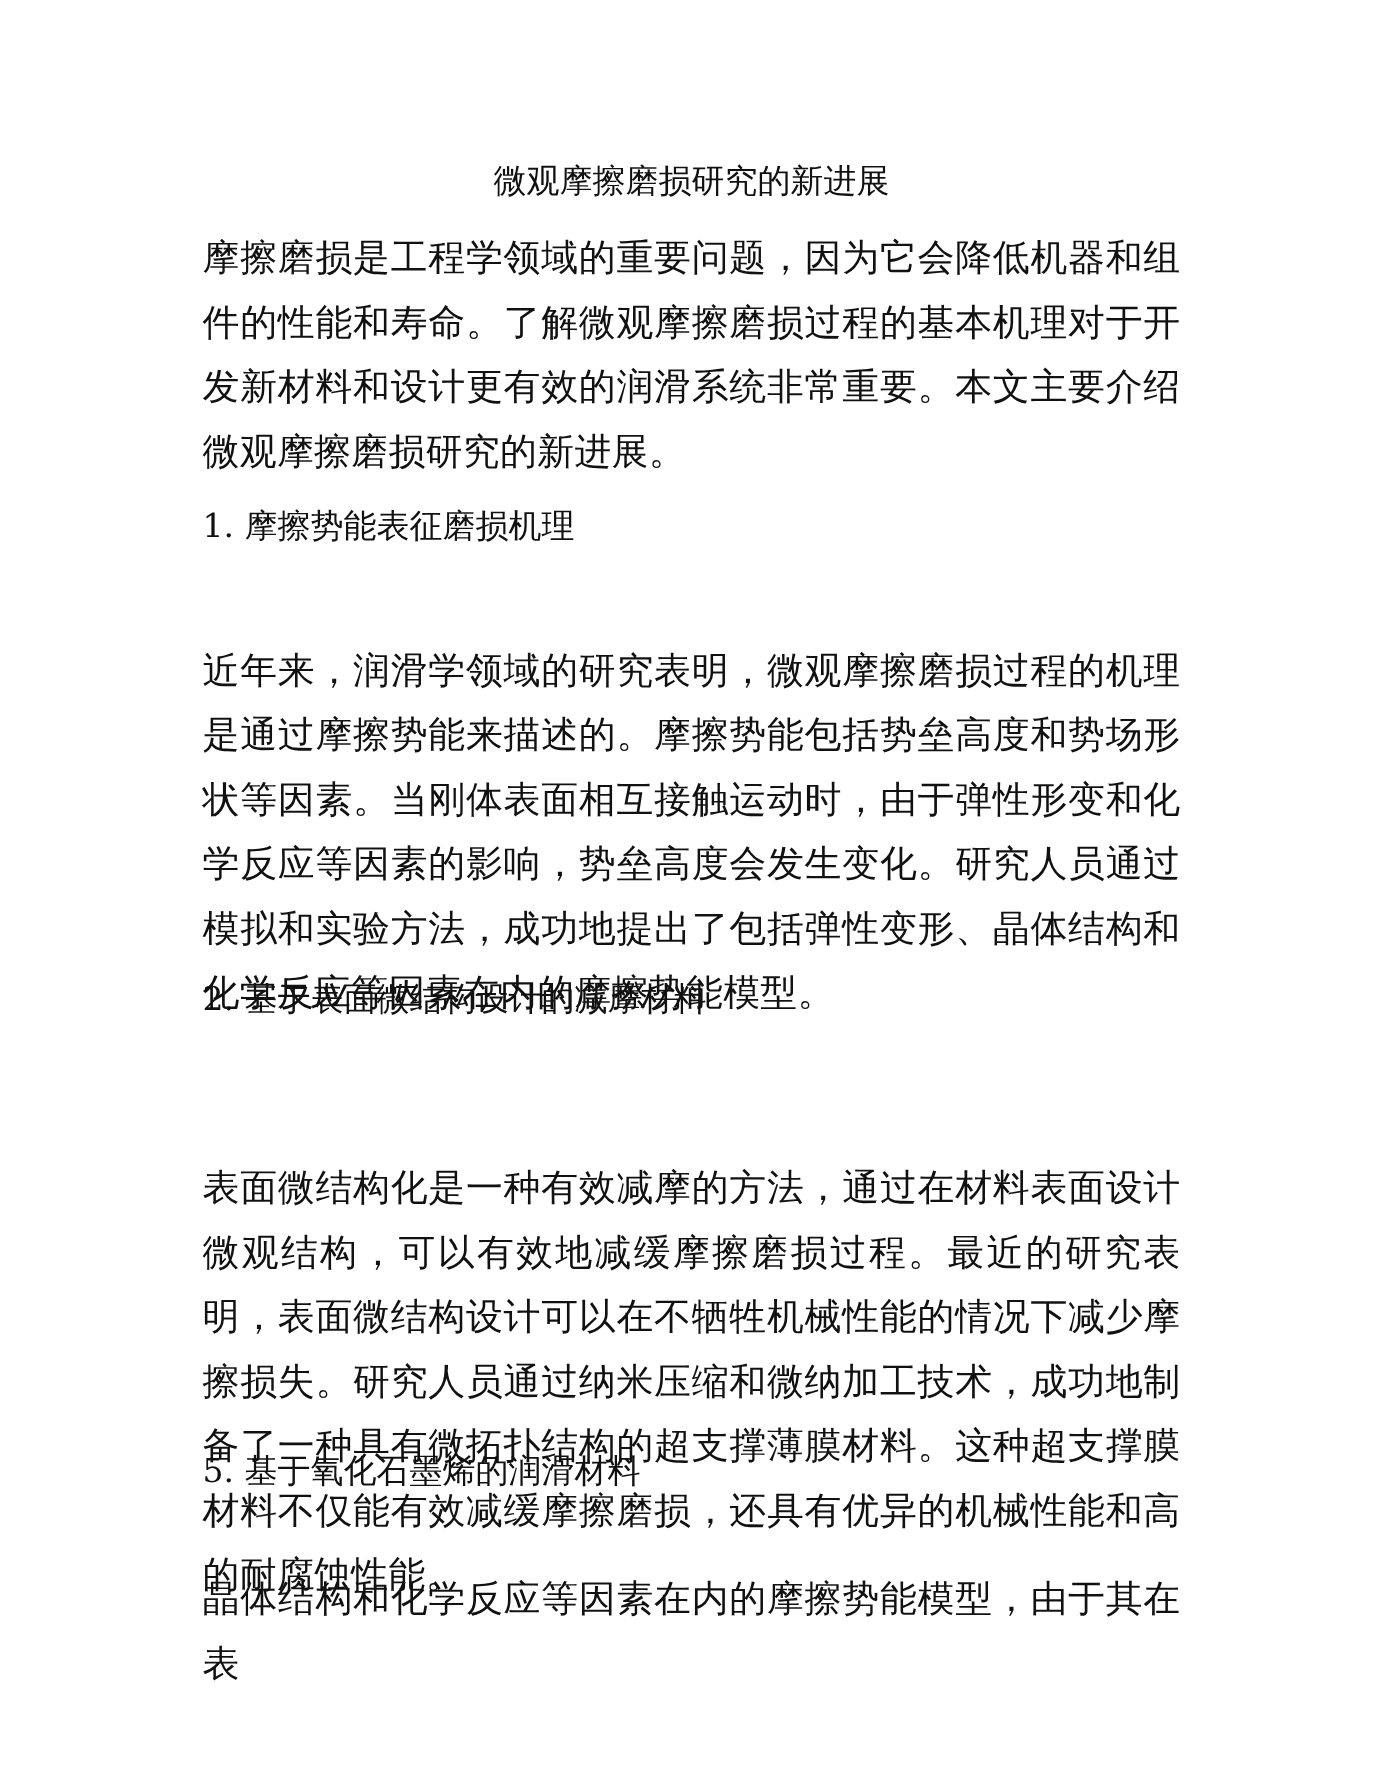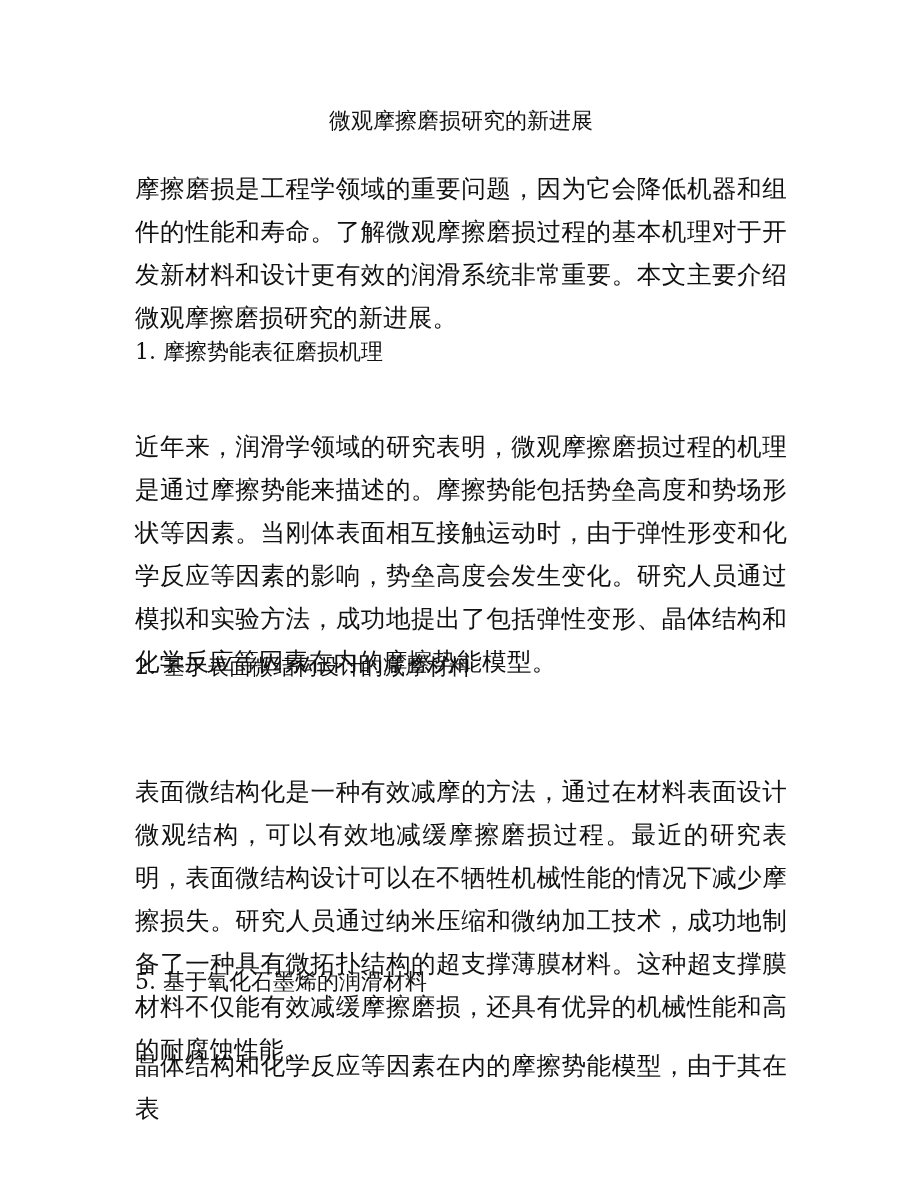--- a/index.html
+++ b/index.html
@@ -52,21 +52,21 @@
     margin: 0;
     font-weight: normal;
   }
 </style>
 </head>
 <body>
 
 <div class="page">
   <div class="title">微观摩擦磨损研究的新进展</div>
 
-  <p class="para" style="top:150px;margin-top:17px;">摩擦磨损是工程学领域的重要问题，因为它会降低机器和组件的性能和寿命。了解微观摩擦磨损过程的基本机理对于开发新材料和设计更有效的润滑系统非常重要。本文主要介绍微观摩擦磨损研究的新进展。</p>
+  <p class="para" style="top:150px;">摩擦磨损是工程学领域的重要问题，因为它会降低机器和组件的性能和寿命。了解微观摩擦磨损过程的基本机理对于开发新材料和设计更有效的润滑系统非常重要。本文主要介绍微观摩擦磨损研究的新进展。</p>
 
   <h2 class="heading" style="top:337px;text-align:right;">1. 摩擦势能表征磨损机理</h2>
   <p class="para" style="top:413px;margin-top:12px;">近年来，润滑学领域的研究表明，微观摩擦磨损过程的机理是通过摩擦势能来描述的。摩擦势能包括势垒高度和势场形状等因素。当刚体表面相互接触运动时，由于弹性形变和化学反应等因素的影响，势垒高度会发生变化。研究人员通过模拟和实验方法，成功地提出了包括弹性变形、晶体结构和化学反应等因素在内的摩擦势能模型。</p>
 
   <h2 class="heading" style="top:652px;">2. 基于表面微结构设计的减摩材料</h2>
   <p class="para" style="top:770px;">表面微结构化是一种有效减摩的方法，通过在材料表面设计微观结构，可以有效地减缓摩擦磨损过程。最近的研究表明，表面微结构设计可以在不牺牲机械性能的情况下减少摩擦损失。研究人员通过纳米压缩和微纳加工技术，成功地制备了一种具有微拓扑结构的超支撑薄膜材料。这种超支撑膜材料不仅能有效减缓摩擦磨损，还具有优异的机械性能和高的耐腐蚀性能。</p>
 
   <h2 class="heading" style="top:967px;">5. 基于氧化石墨烯的润滑材料</h2>
   <p class="para" style="top:1044px;">晶体结构和化学反应等因素在内的摩擦势能模型，由于其在表</p>
 </div>

